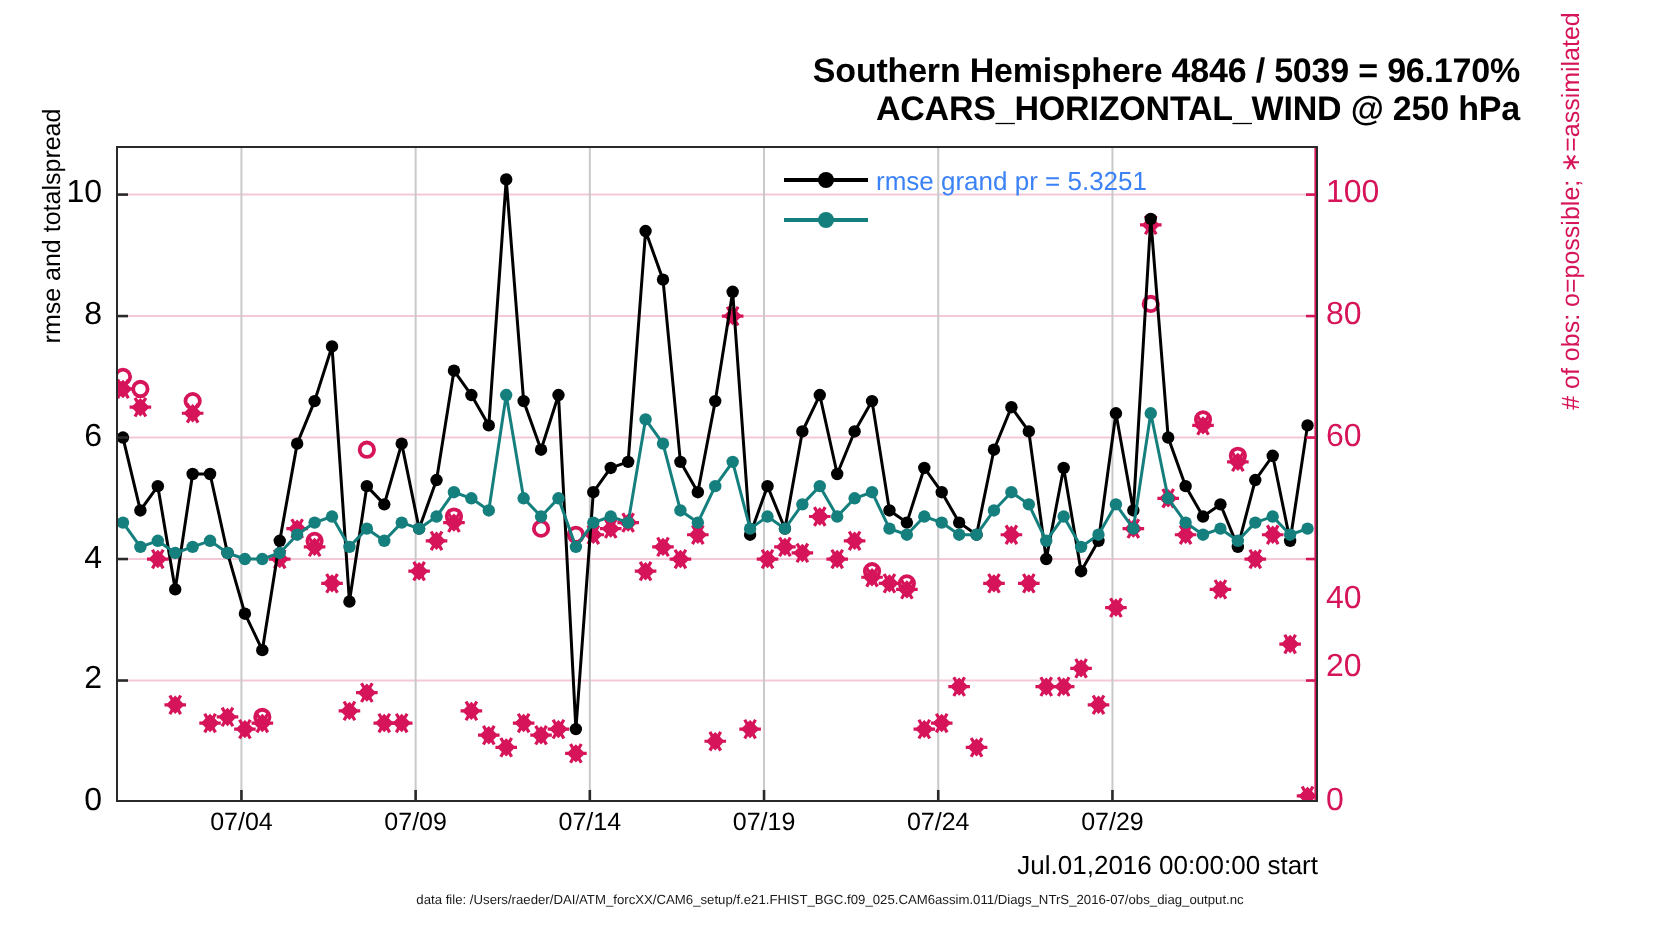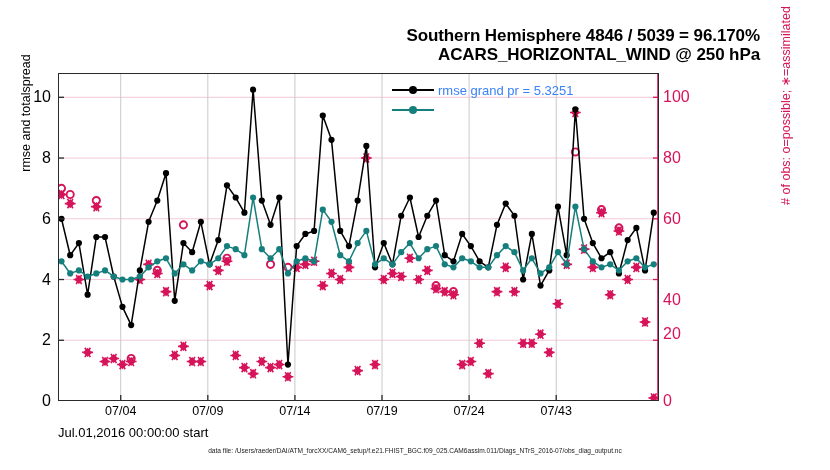--- a/index.html
+++ b/index.html
@@ -48,21 +48,21 @@
     text-align:center;font-size:12.5px;color:#d6145a;white-space:nowrap;
   }
 
   
   #xaxis{position:absolute;left:58px;top:404px;width:601px;height:22px;}
   .xtick{
     position:absolute;top:0;width:70px;margin-left:-35px;text-align:center;
     font-size:12.5px;color:#000;
   }
   .xlab{
-    position:absolute;left:58px;top:425px;width:601px;text-align:left;
+    position:absolute;left:58px;top:425px;width:601px;text-align:right;
     font-size:13px;color:#000;
   }
 
   
   #legend{
     position:absolute;left:392px;top:80px;
     background:rgba(255,255,255,0.0);
     padding:0;
   }
   .leg-row{display:flex;align-items:center;height:20px;}
@@ -447,21 +447,21 @@
       <div class="ytick-r" style="top: 15.2963px;">100</div>
     </div>
   <div class="ylab-right"># of obs: o=possible; ∗=assimilated</div>
 
   <div id="xaxis">
       <div class="xtick" style="left: 62.713px;">07/04</div>
       <div class="xtick" style="left: 149.814px;">07/09</div>
       <div class="xtick" style="left: 236.916px;">07/14</div>
       <div class="xtick" style="left: 324.017px;">07/19</div>
       <div class="xtick" style="left: 411.119px;">07/24</div>
-      <div class="xtick" style="left: 498.22px;">07/43</div>
+      <div class="xtick" style="left: 498.22px;">07/29</div>
     </div>
   <div class="xlab">Jul.01,2016 00:00:00 start</div>
 
   <div id="legend">
       <div class="leg-row">
         <div class="leg-sample">
           <div class="leg-line" style="background: rgb(0, 0, 0);"></div>
           <div class="leg-dot" style="background: rgb(0, 0, 0);"></div>
         </div>
         <div class="leg-text">rmse grand pr = 5.3251</div>

